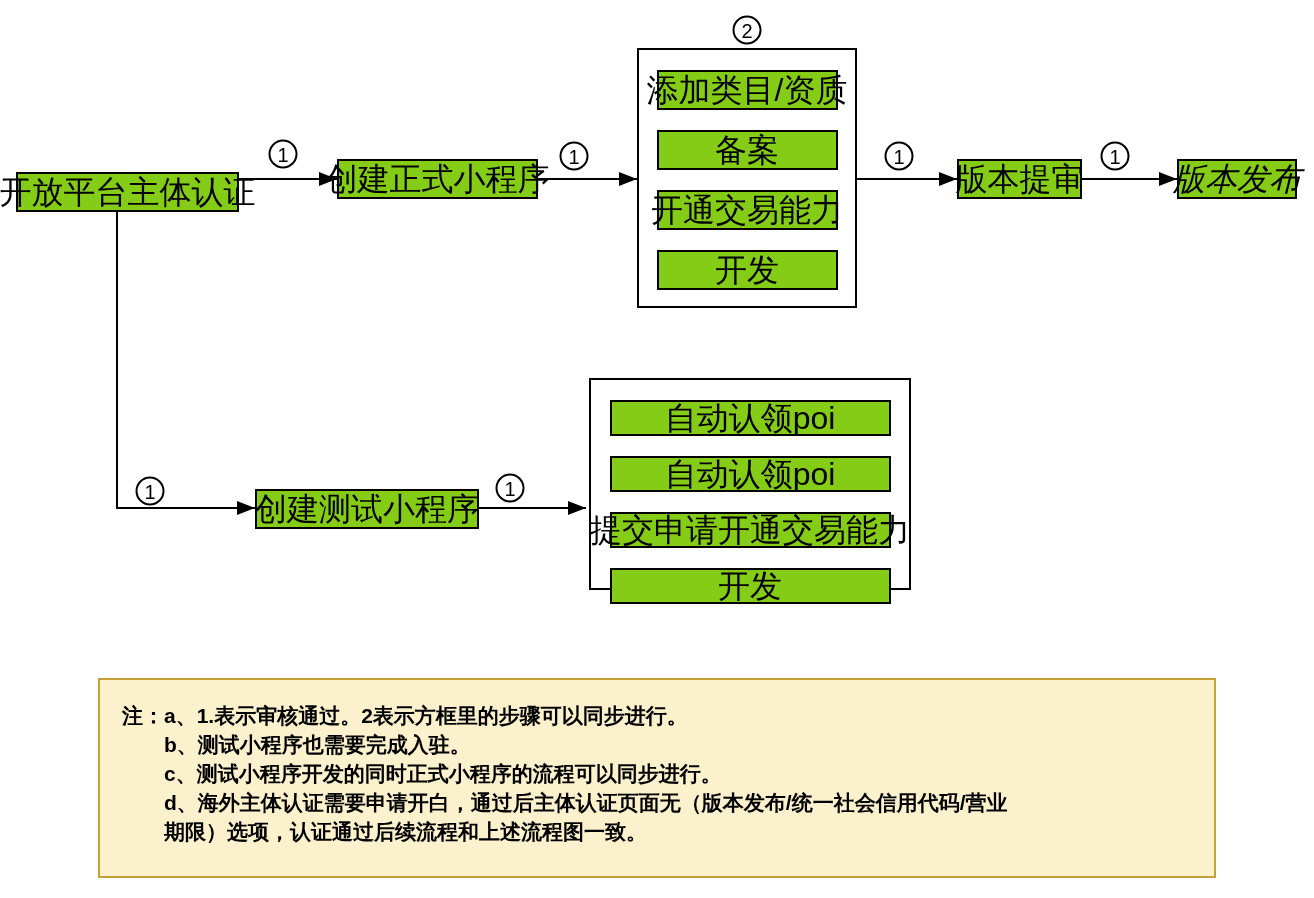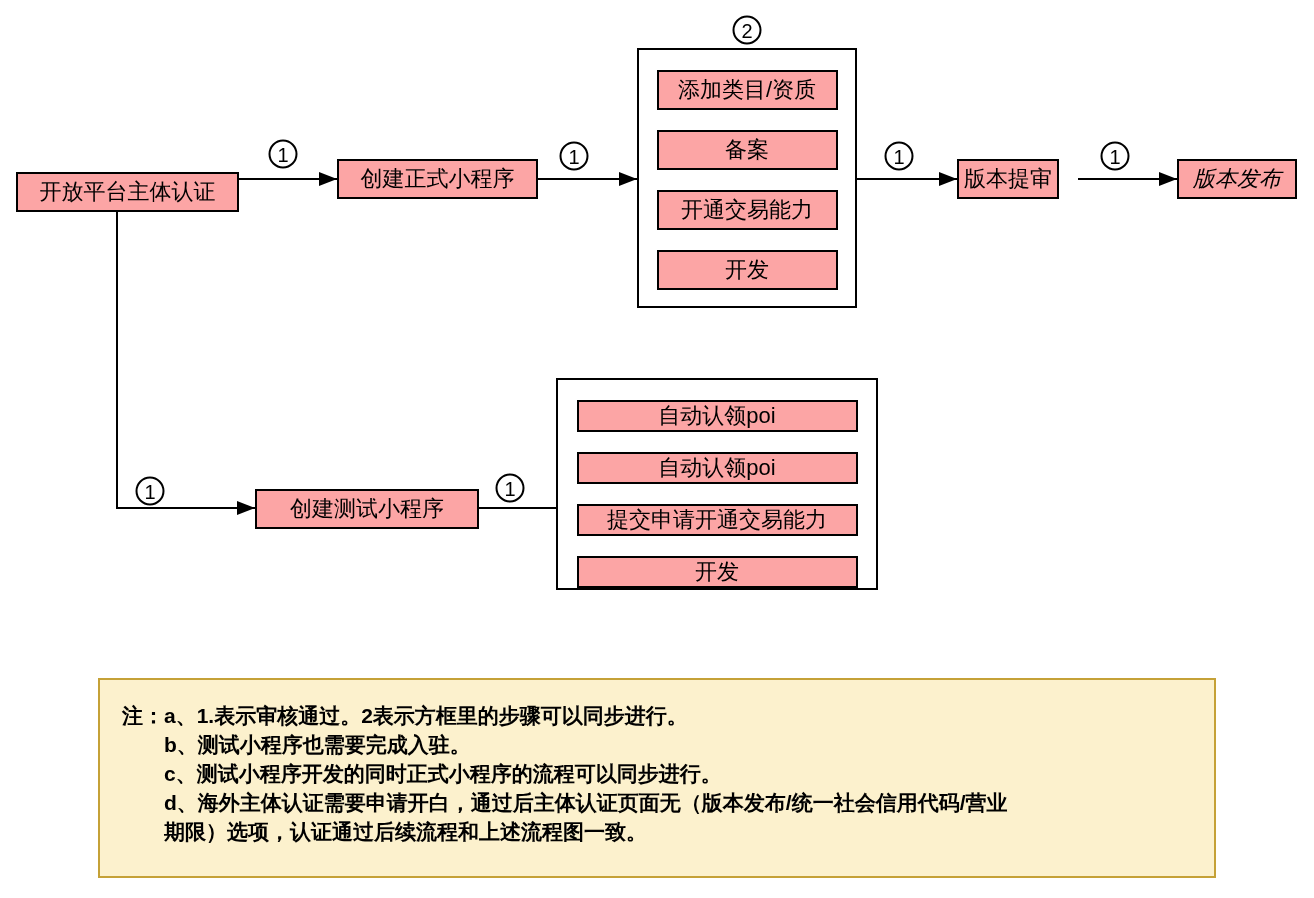--- a/index.html
+++ b/index.html
@@ -7,24 +7,24 @@
   body {
     width:1314px; height:898px;
     font-family:"Liberation Sans","DejaVu Sans",sans-serif;
     color:#000;
   }
   .canvas { position:relative; width:1314px; height:898px; background:#fff; overflow:hidden; }
   .wires { position:absolute; left:0; top:0; width:1314px; height:898px; }
 
   .node {
     position:absolute;
-    background:#fca5a5;
+    background:#84cc16;
     border:2px solid #000;
     display:flex; align-items:center; justify-content:center;
-    font-size:22px; line-height:1;
+    font-size:32px; line-height:1;
     white-space:nowrap;
     height:40px;
   }
   .group {
     position:absolute;
     background:#fff;
     border:2px solid #000;
     display:flex; flex-direction:column; align-items:center;
     padding-top:20px; gap:20px;
   }
@@ -77,27 +77,27 @@
 
   <div class="node" style="left:337px; top:159px; width:201px;font-family:Liberation Serif, serif;">创建正式小程序</div>
 
   <div class="group g1" style="left:637px; top:48px; width:220px; height:260px;">
     <div class="node item">添加类目/资质</div>
     <div class="node item">备案</div>
     <div class="node item">开通交易能力</div>
     <div class="node item">开发</div>
   </div>
 
-  <div class="node" style="left:957px; top:159px; width:102px;">版本提审</div>
+  <div class="node" style="left:957px; top:159px; width:125px;">版本提审</div>
 
   <div class="node" style="left:1177px; top:159px; width:120px;font-style:italic;">版本发布</div>
 
   <div class="node" style="left:255px; top:489px; width:224px;">创建测试小程序</div>
 
-  <div class="group g2" style="left:556px; top:378px; width:322px; height:212px;">
+  <div class="group g2" style="left:589px; top:378px; width:322px; height:212px;">
     <div class="node item">自动认领poi</div>
     <div class="node item">自动认领poi</div>
     <div class="node item">提交申请开通交易能力</div>
     <div class="node item">开发</div>
   </div>
 
   <div class="circle" style="left:283px; top:154px;">1</div>
   <div class="circle" style="left:574px; top:156px;">1</div>
   <div class="circle" style="left:899px; top:156px;">1</div>
   <div class="circle" style="left:1115px; top:156px;">1</div>

